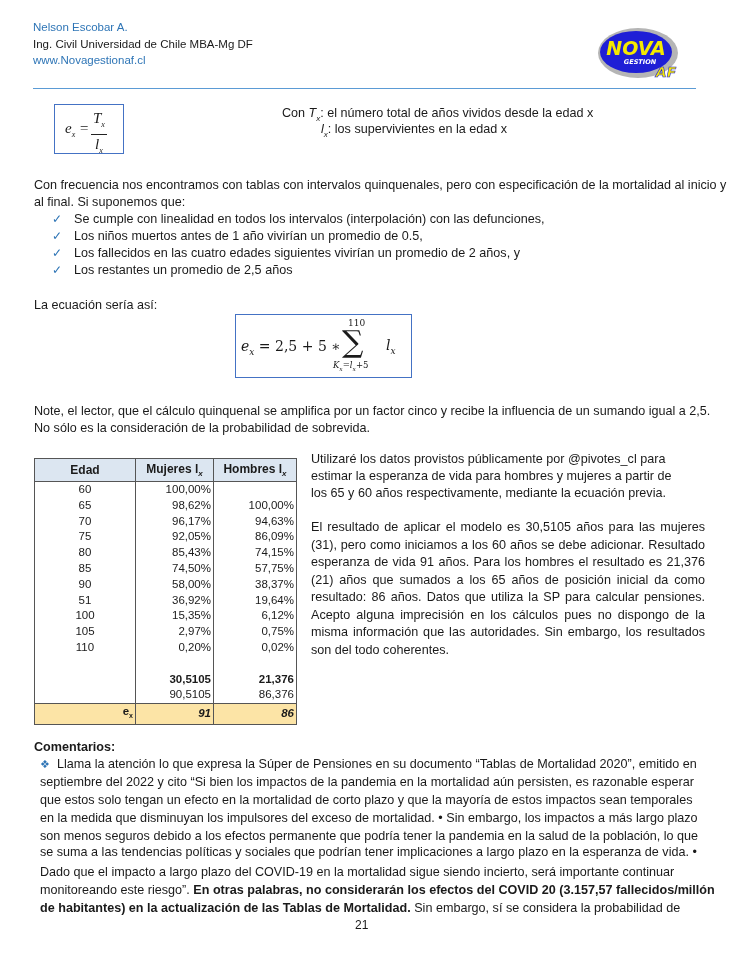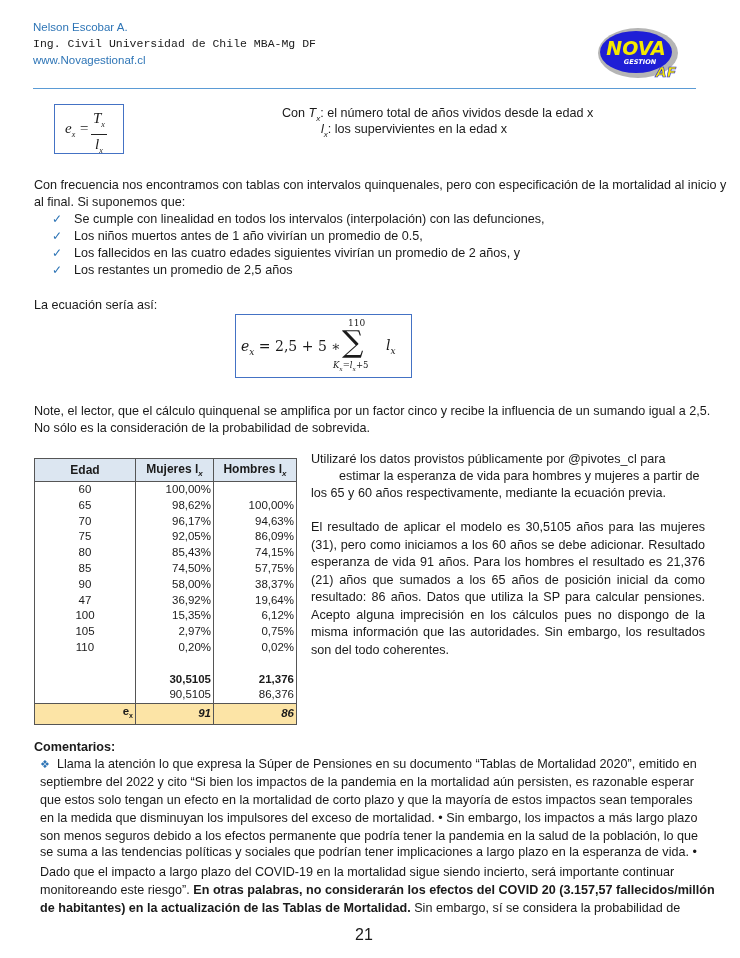--- a/index.html
+++ b/index.html
@@ -41,27 +41,27 @@
     border: 1px solid #555; text-align: center; font-size: 12px;
   }
   table.mort td { height: 15.8px; padding: 0 2px; border-left: 1px solid #555; border-right: 1px solid #555; line-height: 15.8px; }
   table.mort td.c { text-align: center; }
   table.mort td.r { text-align: right; }
   table.mort tr.sum td { font-weight: bold; }
   table.mort tr.ex td { background: #fce4a6; font-weight: bold; font-style: italic; border-top: 1px solid #555; }
   table.mort tr.ex td.lbl { font-style: normal; text-align: right; }
   .para-j { white-space: normal; text-align: justify; }
   .diamond { color: #2e75b6; font-size: 11px; }
-  .pgnum { left: 355px; top: 918px; font-size: 16px; margin-top: 8px; }
+  .pgnum { left: 355px; top: 918px; font-size: 12px; }
 </style>
 </head>
 <body>
 
 <div class="abs hdr-line blue" style="left:33px;top:19px;">Nelson Escobar A.</div>
-<div class="abs hdr-line" style="left:33px;top:36px;font-family:Liberation Mono, monospace;">Ing. Civil Universidad de Chile MBA-Mg DF</div>
+<div class="abs hdr-line" style="left:33px;top:36px;">Ing. Civil Universidad de Chile MBA-Mg DF</div>
 <div class="abs hdr-line blue" style="left:33px;top:52px;">www.Novagestionaf.cl</div>
 
 <div class="abs logo">
   <svg width="90" height="57" viewBox="0 0 90 57">
     <ellipse cx="42" cy="28" rx="40" ry="25" fill="#b5b5b5"></ellipse>
     <ellipse cx="40" cy="27" rx="36" ry="21" fill="#1f1fd6"></ellipse>
     <text x="40" y="30" text-anchor="middle" font-family="DejaVu Sans, sans-serif" font-weight="bold" font-style="italic" font-size="19" fill="#f5e900">NOVA</text>
     <text x="44" y="39" text-anchor="middle" font-family="DejaVu Sans, sans-serif" font-weight="bold" font-style="italic" font-size="6.5" fill="#ffffff">GESTION</text>
     <text x="70" y="52" text-anchor="middle" font-family="DejaVu Sans, sans-serif" font-weight="bold" font-style="italic" font-size="14" fill="#f5e900" stroke="#1f1fd6" stroke-width="0.6">AF</text>
   </svg>
@@ -140,21 +140,21 @@
         <td class="c">85</td>
         <td class="r">74,50%</td>
         <td class="r">57,75%</td>
       </tr>
       <tr>
         <td class="c">90</td>
         <td class="r">58,00%</td>
         <td class="r">38,37%</td>
       </tr>
       <tr>
-        <td class="c">47</td>
+        <td class="c">51</td>
         <td class="r">36,92%</td>
         <td class="r">19,64%</td>
       </tr>
       <tr>
         <td class="c">100</td>
         <td class="r">15,35%</td>
         <td class="r">6,12%</td>
       </tr>
       <tr>
         <td class="c">105</td>
@@ -183,21 +183,21 @@
       </tr>
       <tr class="ex">
         <td class="lbl"><span>e</span><sub style="font-size: 7px;">x</sub></td>
         <td class="r">91</td>
         <td class="r">86</td>
       </tr>
     </tbody>
 </table>
 
 <div class="abs body-text" style="left:311px;top:451px;">Utilizaré los datos provistos públicamente por @pivotes_cl para</div>
-<div class="abs body-text" style="left:311px;top:468px;margin-left:28px;">estimar la esperanza de vida para hombres y mujeres a partir de</div>
+<div class="abs body-text" style="left:311px;top:468px;">estimar la esperanza de vida para hombres y mujeres a partir de</div>
 <div class="abs body-text" style="left:311px;top:485px;">los 65 y 60 años respectivamente, mediante la ecuación previa.</div>
 <div class="abs body-text para-j" style="left:311px;top:519px;width:394px;">El resultado de aplicar el modelo es 30,5105 años para las mujeres (31), pero como iniciamos a los 60 años se debe adicionar. Resultado esperanza de vida 91 años. Para los hombres el resultado es 21,376 (21) años que sumados a los 65 años de posición inicial da como resultado: 86 años. Datos que utiliza la SP para calcular pensiones. Acepto alguna imprecisión en los cálculos pues no dispongo de la misma información que las autoridades. Sin embargo, los resultados son del todo coherentes.</div>
 
 <div class="abs body-text" style="left:34px;top:739px;font-weight:bold;">Comentarios:</div>
 <div class="abs body-text" style="left:40px;top:756px;"><span class="diamond">❖</span>&nbsp;&nbsp;<span>Llama la atención lo que expresa la Súper de Pensiones en su documento “Tablas de Mortalidad 2020”, emitido en</span></div>
 <div class="abs body-text" style="left:40px;top:774px;">septiembre del 2022 y cito “Si bien los impactos de la pandemia en la mortalidad aún persisten, es razonable esperar</div>
 <div class="abs body-text" style="left:40px;top:792px;">que estos solo tengan un efecto en la mortalidad de corto plazo y que la mayoría de estos impactos sean temporales</div>
 <div class="abs body-text" style="left:40px;top:810px;">en la medida que disminuyan los impulsores del exceso de mortalidad. • Sin embargo, los impactos a más largo plazo</div>
 <div class="abs body-text" style="left:40px;top:828px;">son menos seguros debido a los efectos permanente que podría tener la pandemia en la salud de la población, lo que</div>
 <div class="abs body-text" style="left:40px;top:844px;">se suma a las tendencias políticas y sociales que podrían tener implicaciones a largo plazo en la esperanza de vida. •</div>

